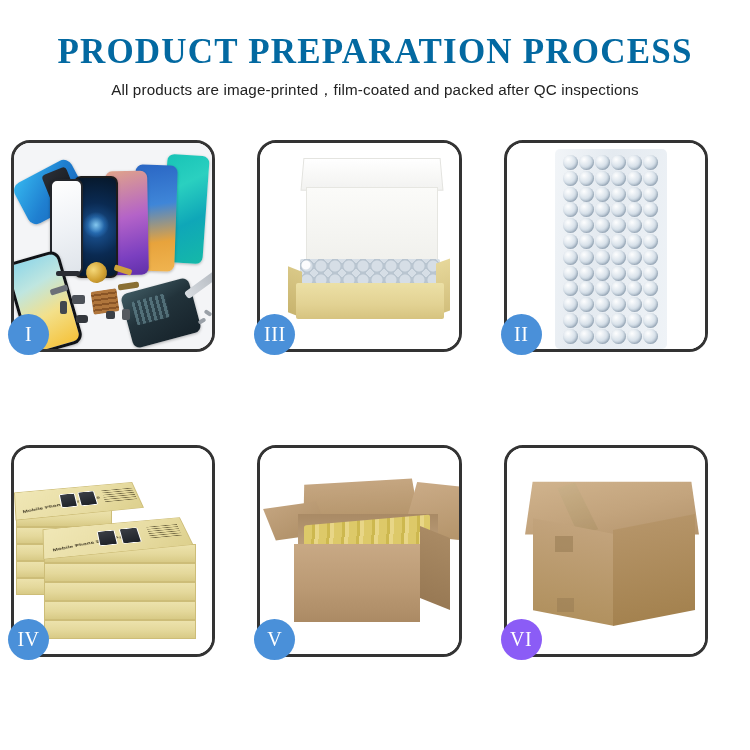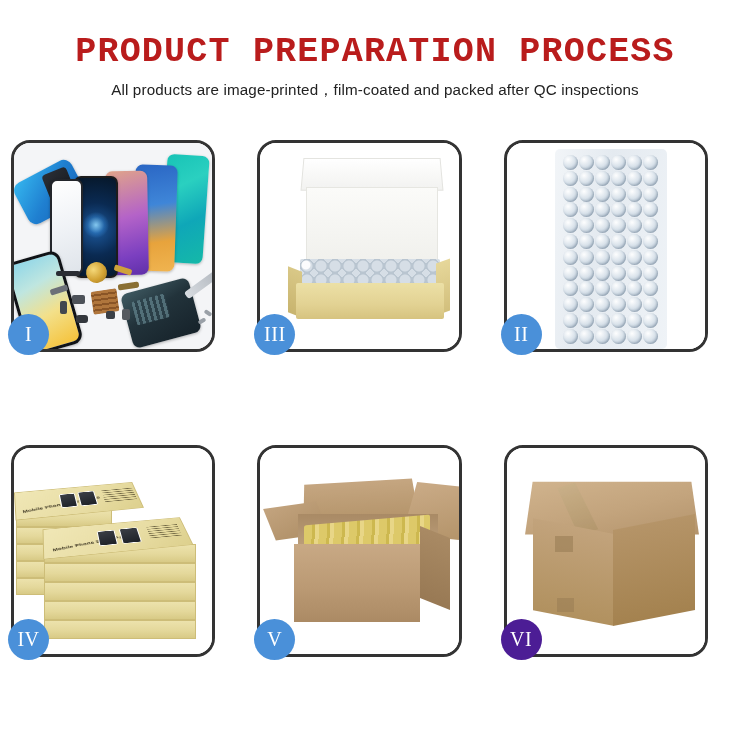--- a/index.html
+++ b/index.html
@@ -15,25 +15,25 @@
     position: relative;
   }
 
   
   .header {
     width: 750px;
     padding-top: 34px;
     text-align: center;
   }
   .title {
-    font-family: Liberation Mono, monospace;
+    font-family: Liberation Serif, serif;
     font-size: 35px;
     font-weight: 700;
     letter-spacing: 1.2px;
-    color: #b91c1c;
+    color: #0369a1;
     line-height: 1.05;
     white-space: nowrap;
   }
   .subtitle {
     margin-top: 9px;
     font-family: "Liberation Sans", sans-serif;
     font-size: 15.2px;
     font-weight: 400;
     letter-spacing: 0.15px;
     color: #222222;
@@ -556,16 +556,16 @@
 
     <div class="panel" style="border-color: rgb(51, 51, 51);">
       <div class="panel-inner p6">
         <div class="s-top"></div>
         <div class="s-tape"></div>
         <div class="s-front-l"></div>
         <div class="s-front-r"></div>
         <div class="s-tab-a"></div>
         <div class="s-tab-b"></div>
       </div>
-      <div class="badge" style="background: #4c1d95;">VI</div>
+      <div class="badge" style="background: #8b5cf6;">VI</div>
     </div>
   </div>
 </div>
 
 </body></html>

